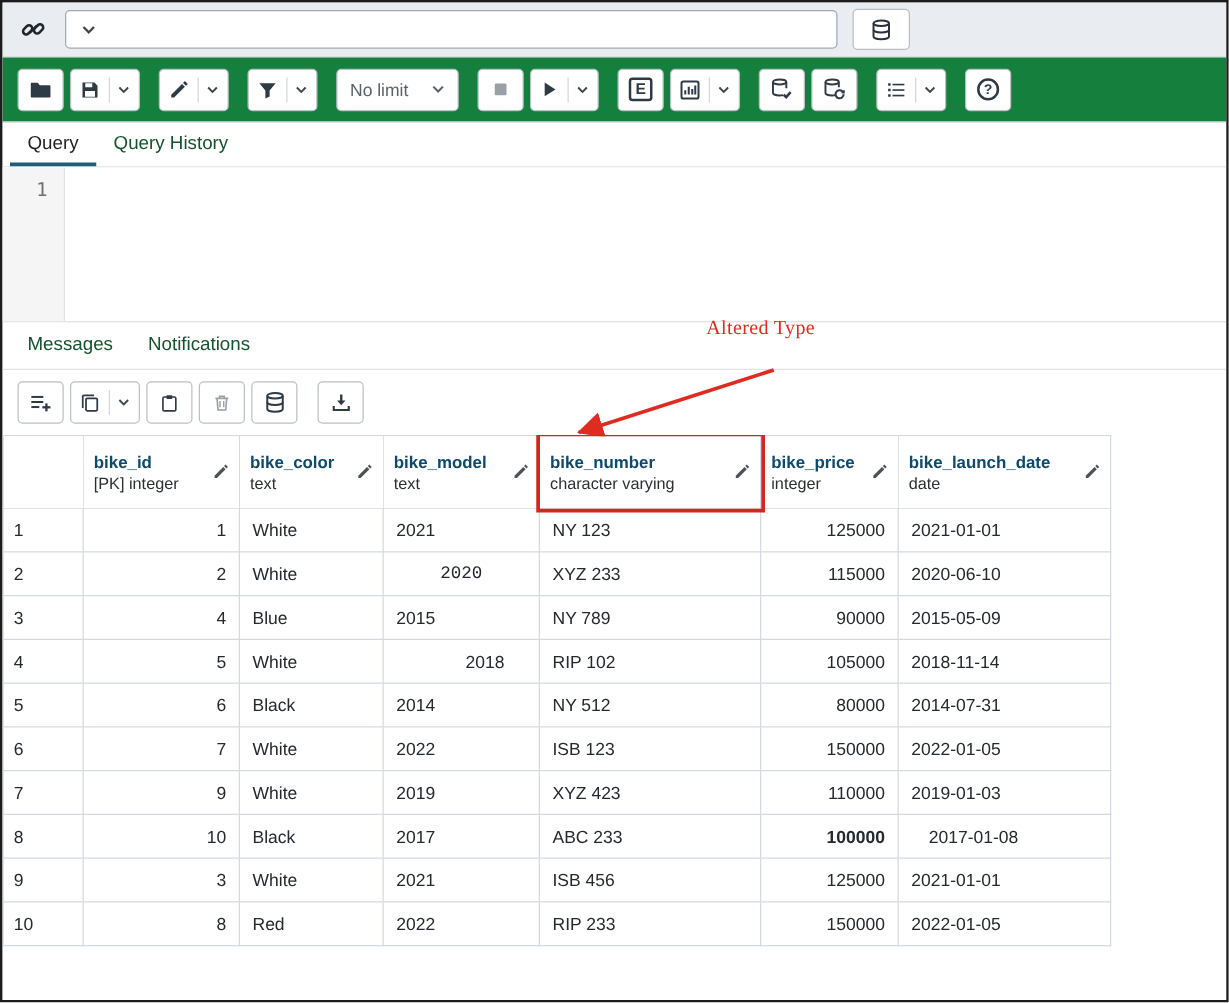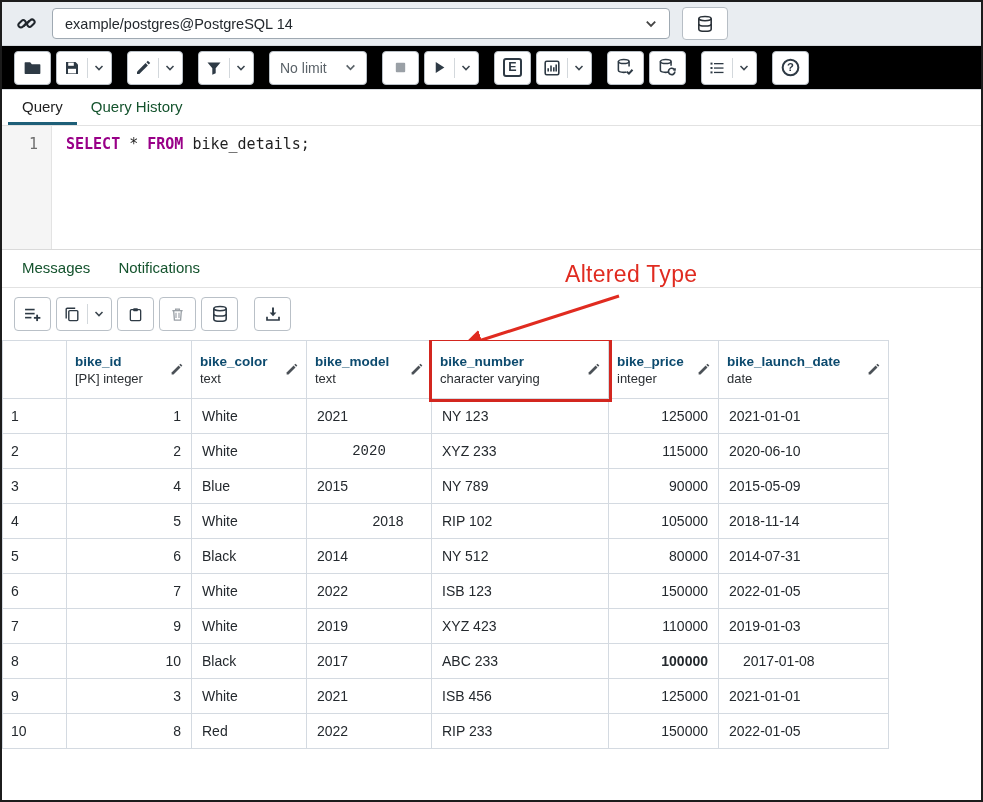--- a/index.html
+++ b/index.html
@@ -9,21 +9,21 @@
   body{margin:0;background:#fff;font-family:"Liberation Sans",sans-serif;}
   .window{width:983px;height:802px;border:2px solid #1c1c1c;background:#fff;position:relative;display:flex;flex-direction:column;overflow:hidden;}
 
   
   .conn-bar{height:44px;flex:0 0 auto;background:#e9edf1;display:flex;align-items:center;gap:8px;padding:0 10px 0 6px;border-bottom:1px solid #d4d9de;}
   .conn-icon-btn{width:36px;height:34px;display:flex;align-items:center;justify-content:center;color:#20262c;}
   .conn-select{width:618px;height:31px;background:#fff;border:1px solid #9fa9b2;border-radius:4px;display:flex;align-items:center;justify-content:space-between;padding:0 12px;font-size:14.5px;color:#24292e;cursor:pointer;}
   .conn-db-btn{width:46px;height:33px;background:#fff;border:1px solid #b7bec5;border-radius:4px;display:flex;align-items:center;justify-content:center;color:#2a3138;margin-left:4px;cursor:pointer;}
 
   
-  .toolbar{height:44px;flex:0 0 auto;background:#000000;display:flex;align-items:center;gap:15px;padding:0 12px;border-bottom:1px solid #d7dbdf;}
+  .toolbar{height:52px;flex:0 0 auto;background:#15803d;display:flex;align-items:center;gap:15px;padding:0 12px;border-bottom:1px solid #d7dbdf;}
   .tgroup{display:flex;gap:5px;align-items:center;}
   .btn{min-width:37px;height:34px;background:#fff;border:1px solid #b9c0c7;border-radius:4px;display:inline-flex;align-items:center;justify-content:center;color:#2e3a45;padding:0 7px;cursor:pointer;}
   .btn .split-arrow{border-left:1px solid #d3d8dc;margin-left:7px;padding-left:6px;height:20px;display:flex;align-items:center;color:#3c464f;}
   .btn.gray{color:#9aa0a6;}
   .limit-select{width:98px;justify-content:space-between;color:#5a6268;font-size:14px;padding:0 10px;}
   .e-box{border:2px solid #2e3a45;border-radius:3px;font-weight:bold;font-size:12.5px;line-height:15px;padding:0 3.5px;color:#2e3a45;}
 
   
   .tabs{display:flex;background:#fff;padding:0 6px;border-bottom:1px solid #e2e2e2;flex:0 0 auto;height:36px;}
   .tabs.out{height:38px;}
@@ -47,41 +47,40 @@
   .col-head{display:flex;align-items:center;justify-content:space-between;gap:4px;text-align:left;}
   .col-lines{display:flex;flex-direction:column;gap:2px;min-width:0;}
   .col-name{font-weight:bold;color:#0c4a6e;font-size:13.5px;white-space:nowrap;}
   .col-type{font-weight:normal;color:#2b2f33;font-size:13px;white-space:nowrap;}
   .pencil{color:#4b5157;flex:0 0 auto;}
   th.col-highlight{outline:3px solid var(--hl);outline-offset:0;z-index:2;}
   td{height:35px;padding:0 10px;font-size:14px;color:#24292e;background:#fff;}
   td.rownum{padding:0 8px;text-align:left;color:#24292e;}
 
   
-  .annotation{position:absolute;left:563px;top:259px;font-size:23px;font-weight:500;color:var(--ann);letter-spacing:0.3px;}
+  .annotation{position:absolute;left:563px;top:252px;font-size:16px;font-weight:500;color:var(--ann);letter-spacing:0.3px;font-family:Liberation Serif, serif;}
   .arrow-svg{position:absolute;left:445px;top:288px;width:190px;height:64px;pointer-events:none;}
   .icon{display:block;}
 </style>
 </head>
 <body>
 
 <div class="window">
 
   <div class="conn-bar">
     <span class="conn-icon-btn">
       <svg class="icon" viewBox="0 0 16 16" width="19" height="19">
           <g fill="none" stroke="currentColor" stroke-width="1.7">
             <rect x="0.8" y="6.2" width="7" height="4.2" rx="2.1" transform="rotate(-45 4.3 8.3)"></rect>
             <rect x="8.2" y="5.6" width="7" height="4.2" rx="2.1" transform="rotate(-45 11.7 7.7)"></rect>
           </g>
           <path d="M5.6 10.4 10.4 5.6" stroke="currentColor" stroke-width="1.7"></path>
         </svg>
     </span>
     <div class="conn-select">
-      <span>example/postgres@PostgreSQL 14</span>
       <span>
           <svg class="icon" viewBox="0 0 10 10" width="12" height="12">
             <path d="M1.5 3 5 6.6 8.5 3" fill="none" stroke="#444" stroke-width="1.5"></path>
           </svg>
         </span>
     </div>
     <div class="conn-db-btn">
       <span>
           <svg class="icon" viewBox="0 0 16 16" width="18" height="18" fill="none" stroke="currentColor" stroke-width="1.4">
             <ellipse cx="8" cy="3.2" rx="5.5" ry="1.9"></ellipse>
@@ -250,21 +249,20 @@
     </div>
   </div>
 
   <div class="tabs">
     <div class="tab active">Query</div>
     <div class="tab">Query History</div>
   </div>
 
   <div class="editor">
     <div class="gutter"><span>1</span></div>
-    <div class="code"><span class="kw">SELECT</span><span> * </span><span class="kw">FROM</span><span> bike_details;</span></div>
   </div>
 
   <div class="tabs out">
     <div class="tab">Messages</div>
     <div class="tab">Notifications</div>
   </div>
 
   <div class="grid-toolbar">
     <div class="tgroup">
       <span class="btn">

